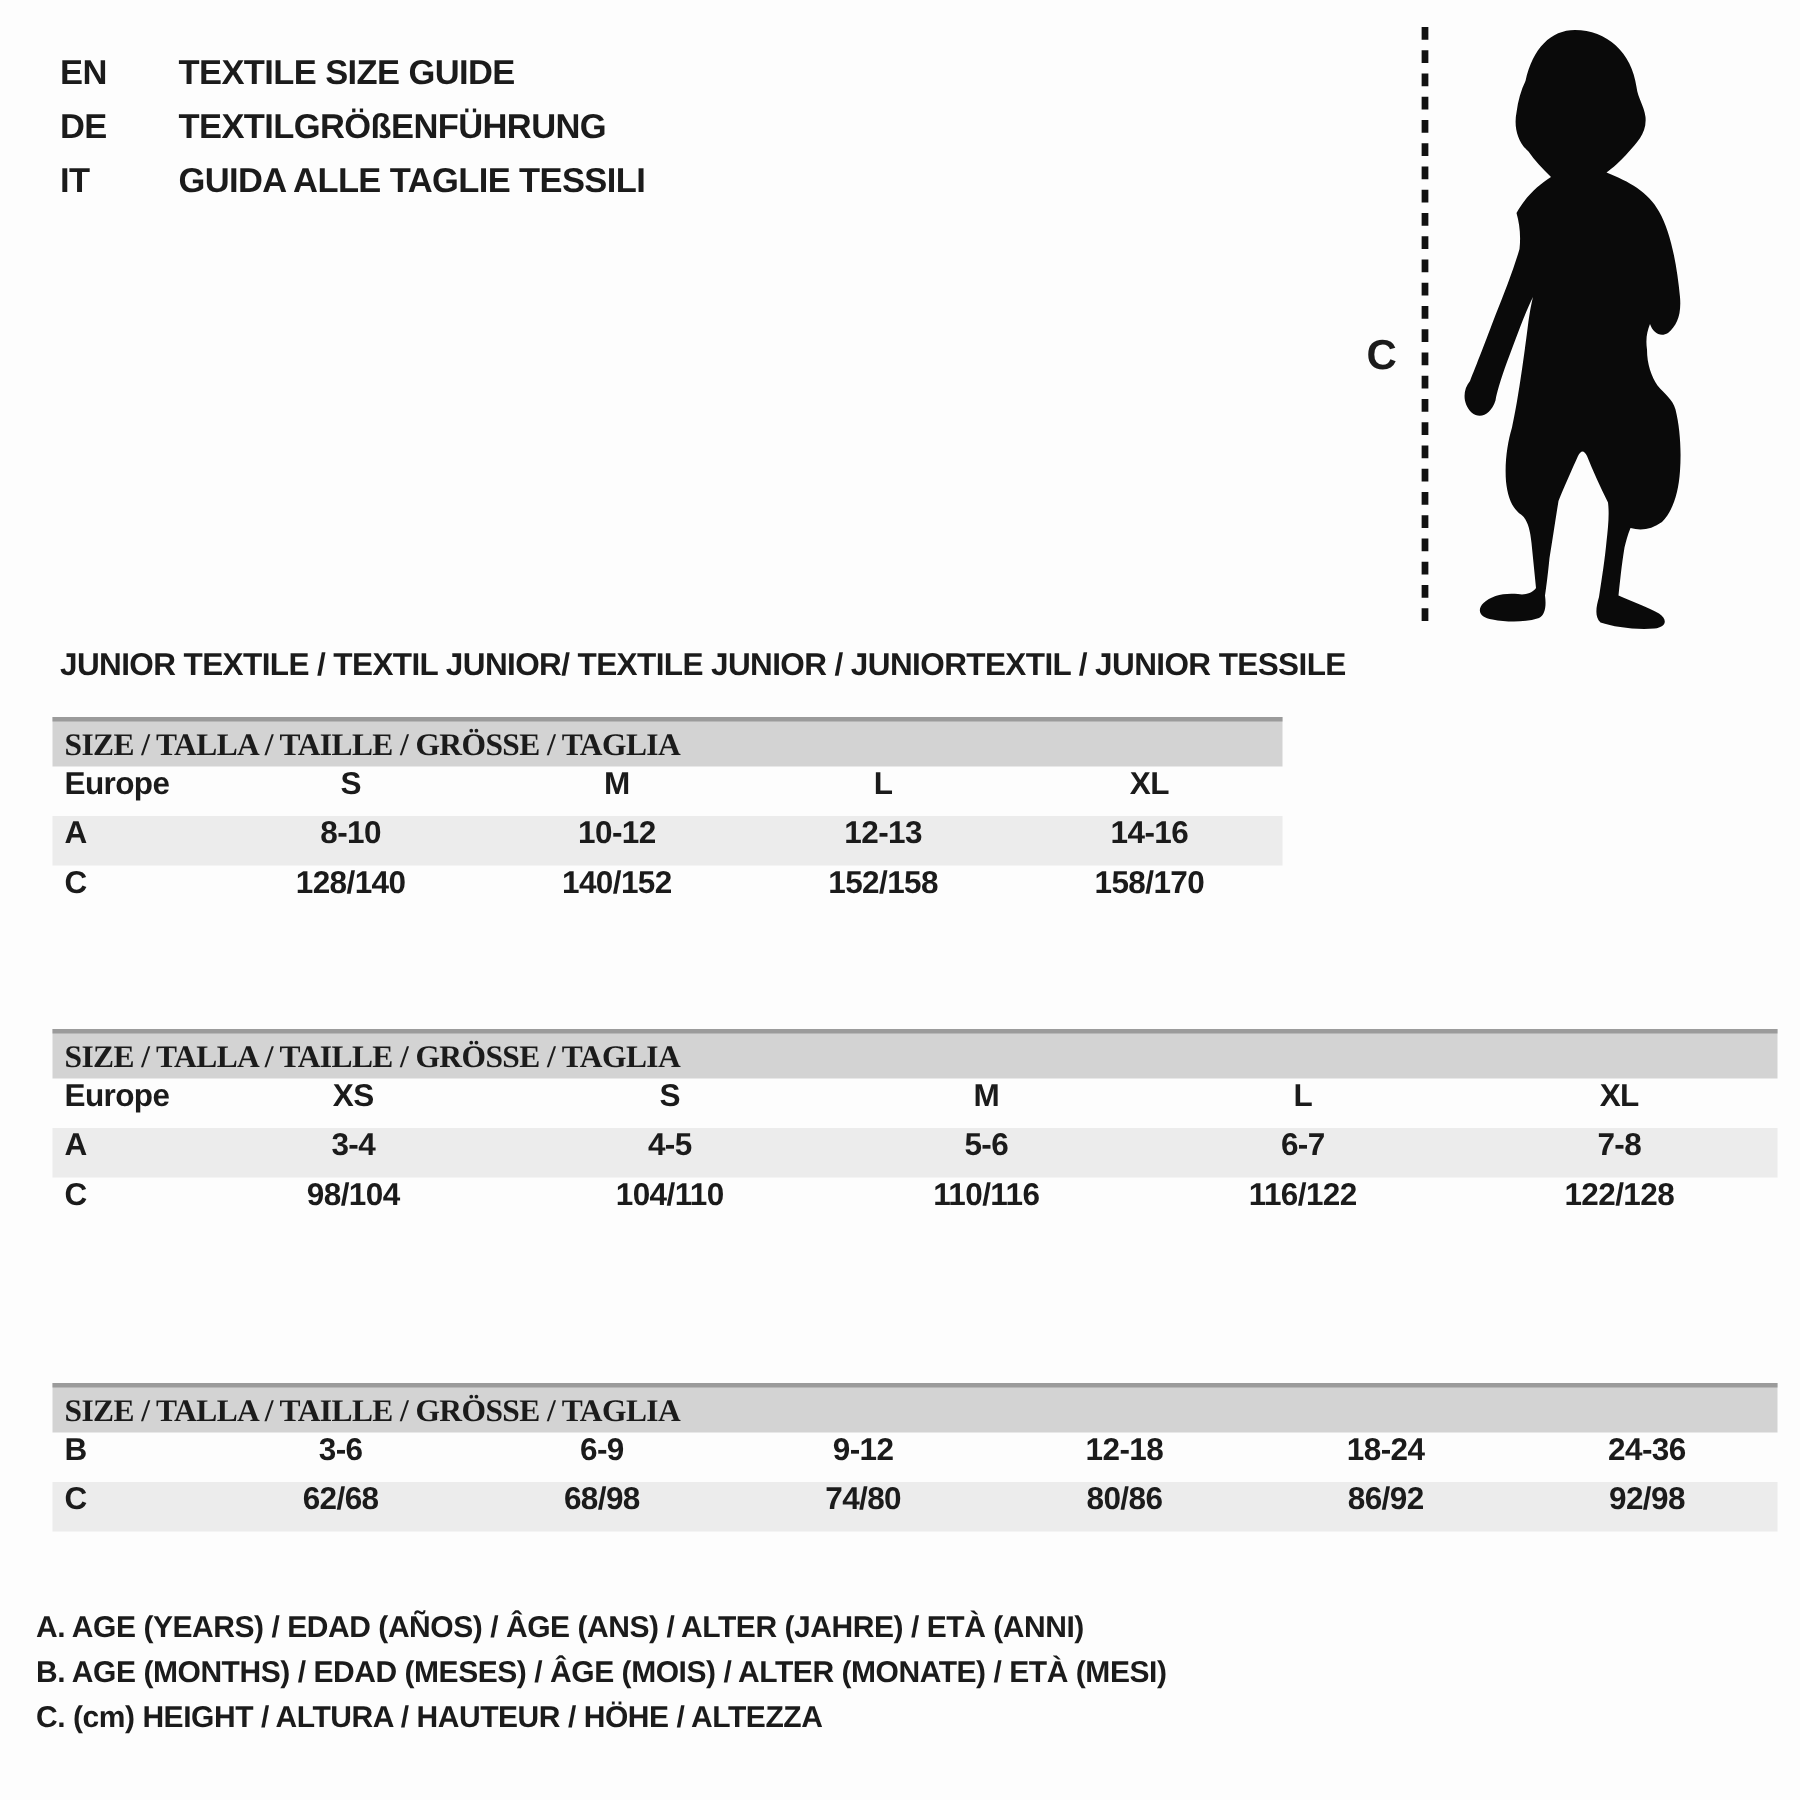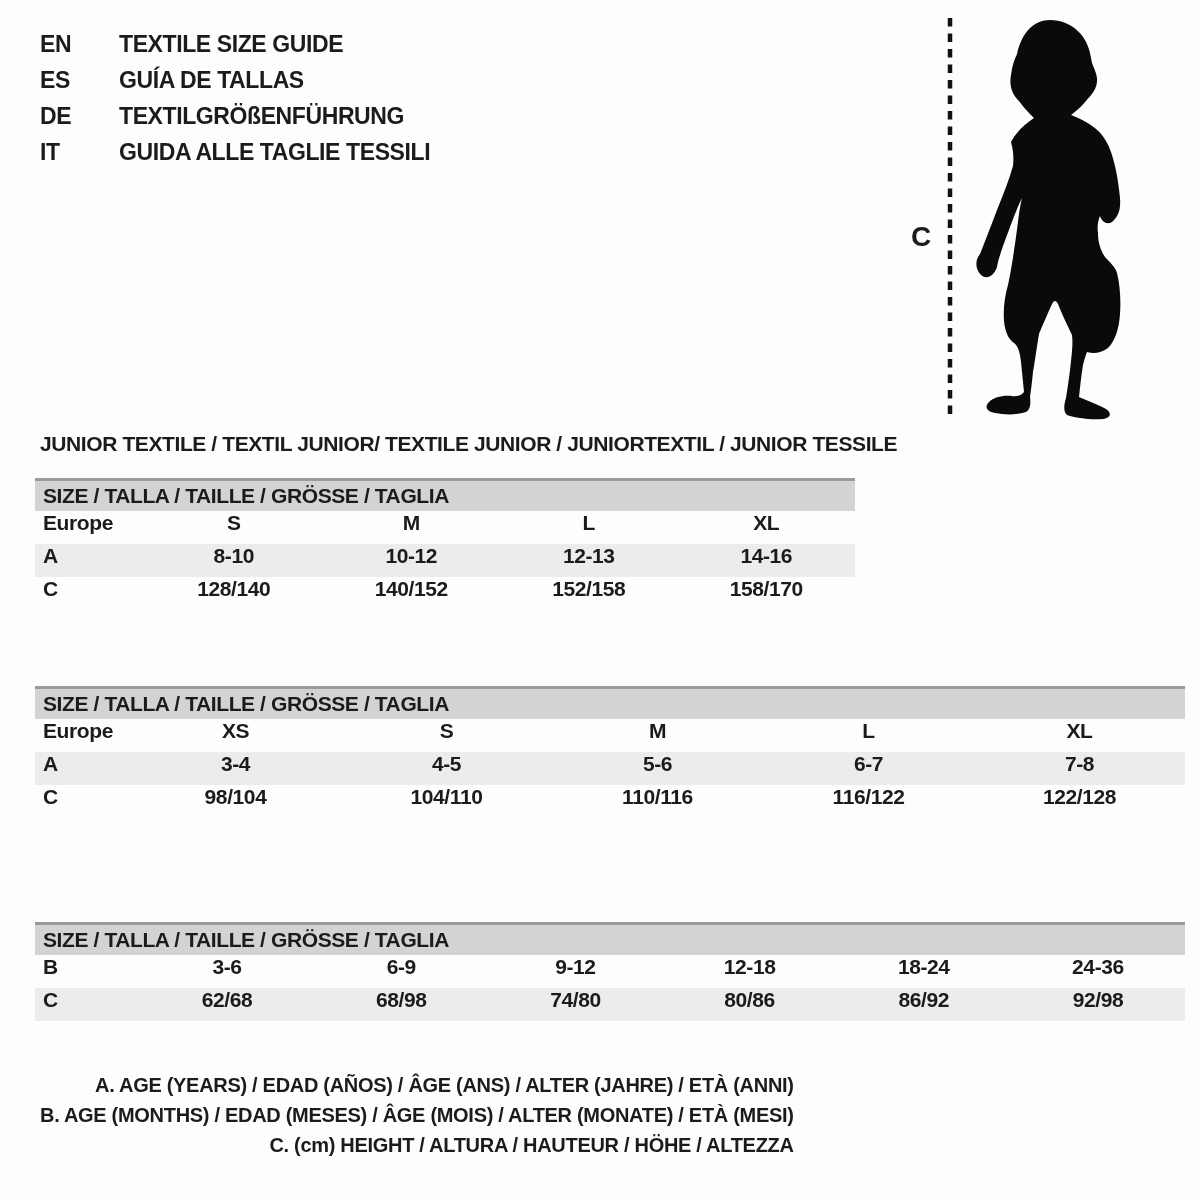--- a/index.html
+++ b/index.html
@@ -7,21 +7,21 @@
     position: relative;
     width: 1200px;
     height: 1200px;
     background: #fdfdfd;
     font-family: "Liberation Sans", sans-serif;
     color: #1b1b1b;
     overflow: hidden;
   }
   
   .lang-list { position: absolute; left: 40px; top: 26px; }
-  .lang-row { display: flex; height: 36px; align-items: center; }
+  .lang-row { display: flex; height: 36px; align-items: flex-end; }
   .lang-code, .lang-label {
     font-weight: bold; font-size: 23px; letter-spacing: -0.4px; white-space: nowrap;
   }
   .lang-code { width: 79px; }
   
   .figure-block { position: absolute; left: 895px; top: 6px; width: 260px; height: 424px; }
   
   .sec-title {
     position: absolute; left: 40px;
     font-weight: bold; font-size: 21px; letter-spacing: -0.4px; white-space: nowrap;
@@ -29,58 +29,54 @@
   .sub-a { font-size: 14px; vertical-align: -4px; font-weight: bold; }
   .two-line { line-height: 34px; }
   
   .size-table { position: absolute; left: 35px; }
   .bar {
     border-top: 3px solid #9b9b9b;
     background: #d3d3d3;
     height: 30px;
     display: flex; align-items: center;
     padding-left: 8px;
-    font-weight: bold; font-size: 21px; letter-spacing: -0.4px;
+    font-weight: bold; font-size: 21px; letter-spacing: -0.4px; font-family: Liberation Serif, serif;
   }
   .trow { display: flex; height: 33px; align-items: flex-start; }
   .trow.alt { background: #ececec; }
   .tlabel {
     padding-left: 8px; font-weight: bold; font-size: 21px; letter-spacing: -0.4px;
     flex: 0 0 auto; box-sizing: border-box;
   }
   .tcell {
     flex: 1 1 0; text-align: center;
     font-weight: bold; font-size: 21px; letter-spacing: -0.4px;
   }
   .t1 { width: 820px; top: 478px; }
   .t1 .tlabel { width: 110px; }
   .t2 { width: 1150px; top: 686px; }
   .t2 .tlabel { width: 95px; }
   .t3 { width: 1150px; top: 922px; }
   .t3 .tlabel { width: 105px; }
   
-  .legend { position: absolute; left: 40px; top: 1070px; text-align: right; }
+  .legend { position: absolute; left: 24px; top: 1070px; }
   .legend-line {
     font-weight: bold; font-size: 20px; letter-spacing: -0.3px;
     line-height: 30px; white-space: nowrap;
   }
 </style>
 </head>
 <body>
 
 <div class="canvas">
 
   <div class="lang-list">
     <div class="lang-row">
       <span class="lang-code">EN</span>
       <span class="lang-label">TEXTILE SIZE GUIDE</span>
-    </div>
-    <div class="lang-row">
-      <span class="lang-code">ES</span>
-      <span class="lang-label">GUÍA DE TALLAS</span>
     </div>
     <div class="lang-row">
       <span class="lang-code">DE</span>
       <span class="lang-label">TEXTILGRÖßENFÜHRUNG</span>
     </div>
     <div class="lang-row">
       <span class="lang-code">IT</span>
       <span class="lang-label">GUIDA ALLE TAGLIE TESSILI</span>
     </div>
   </div>

